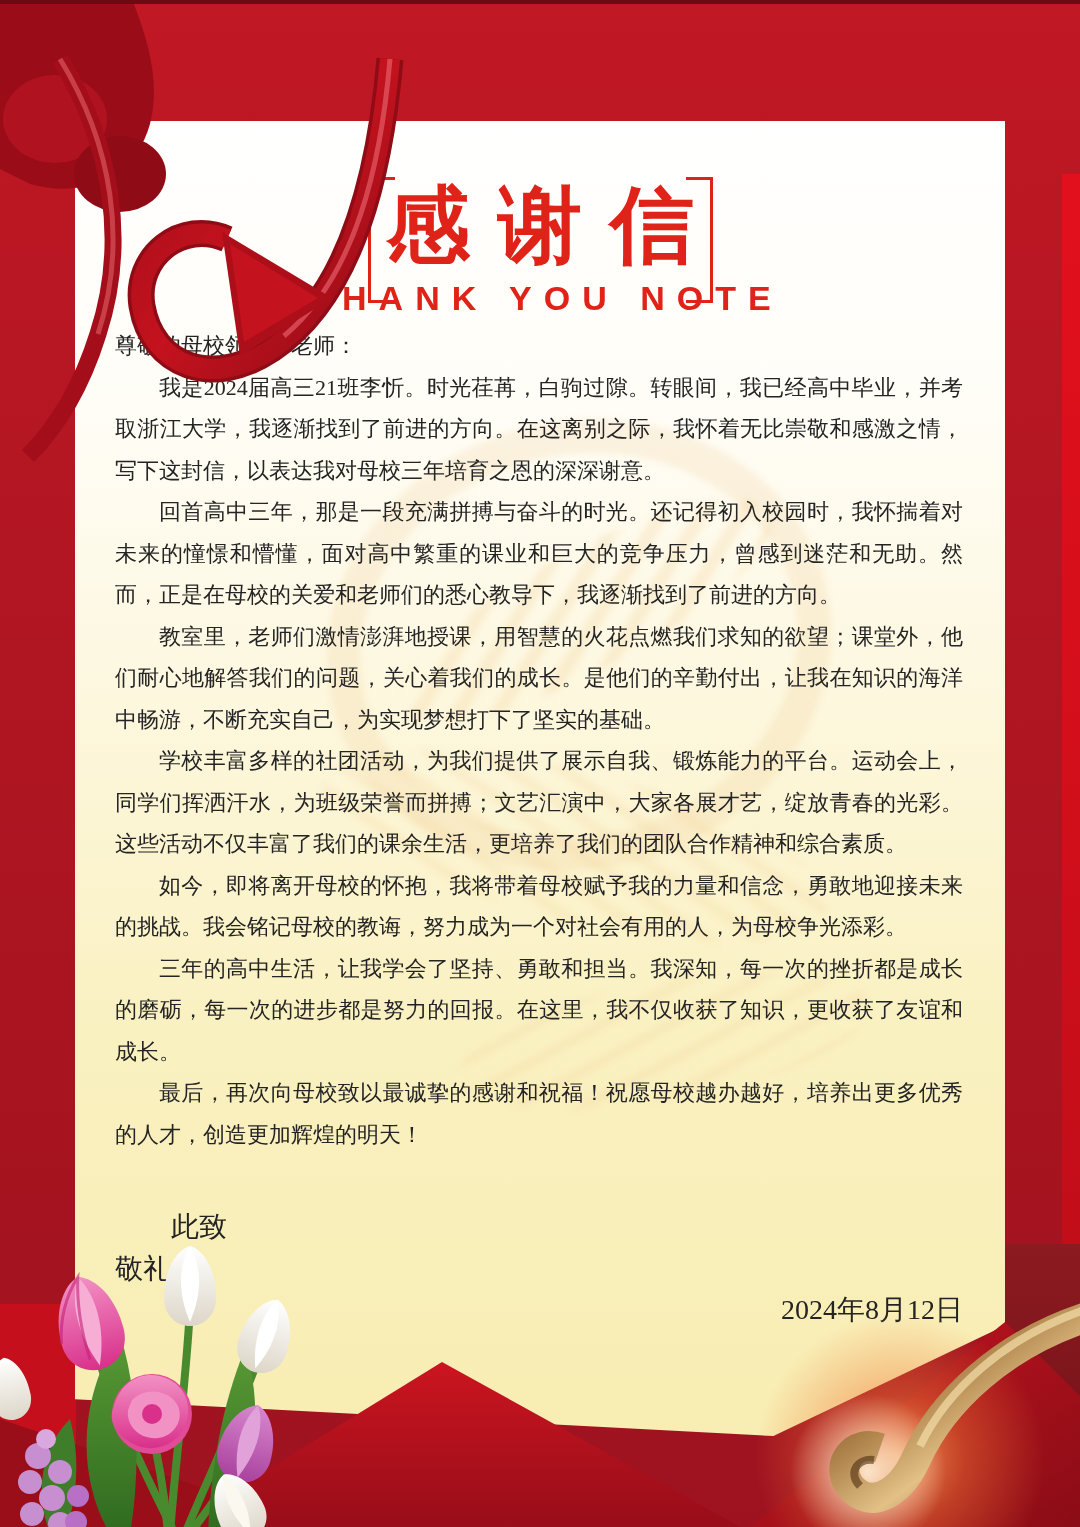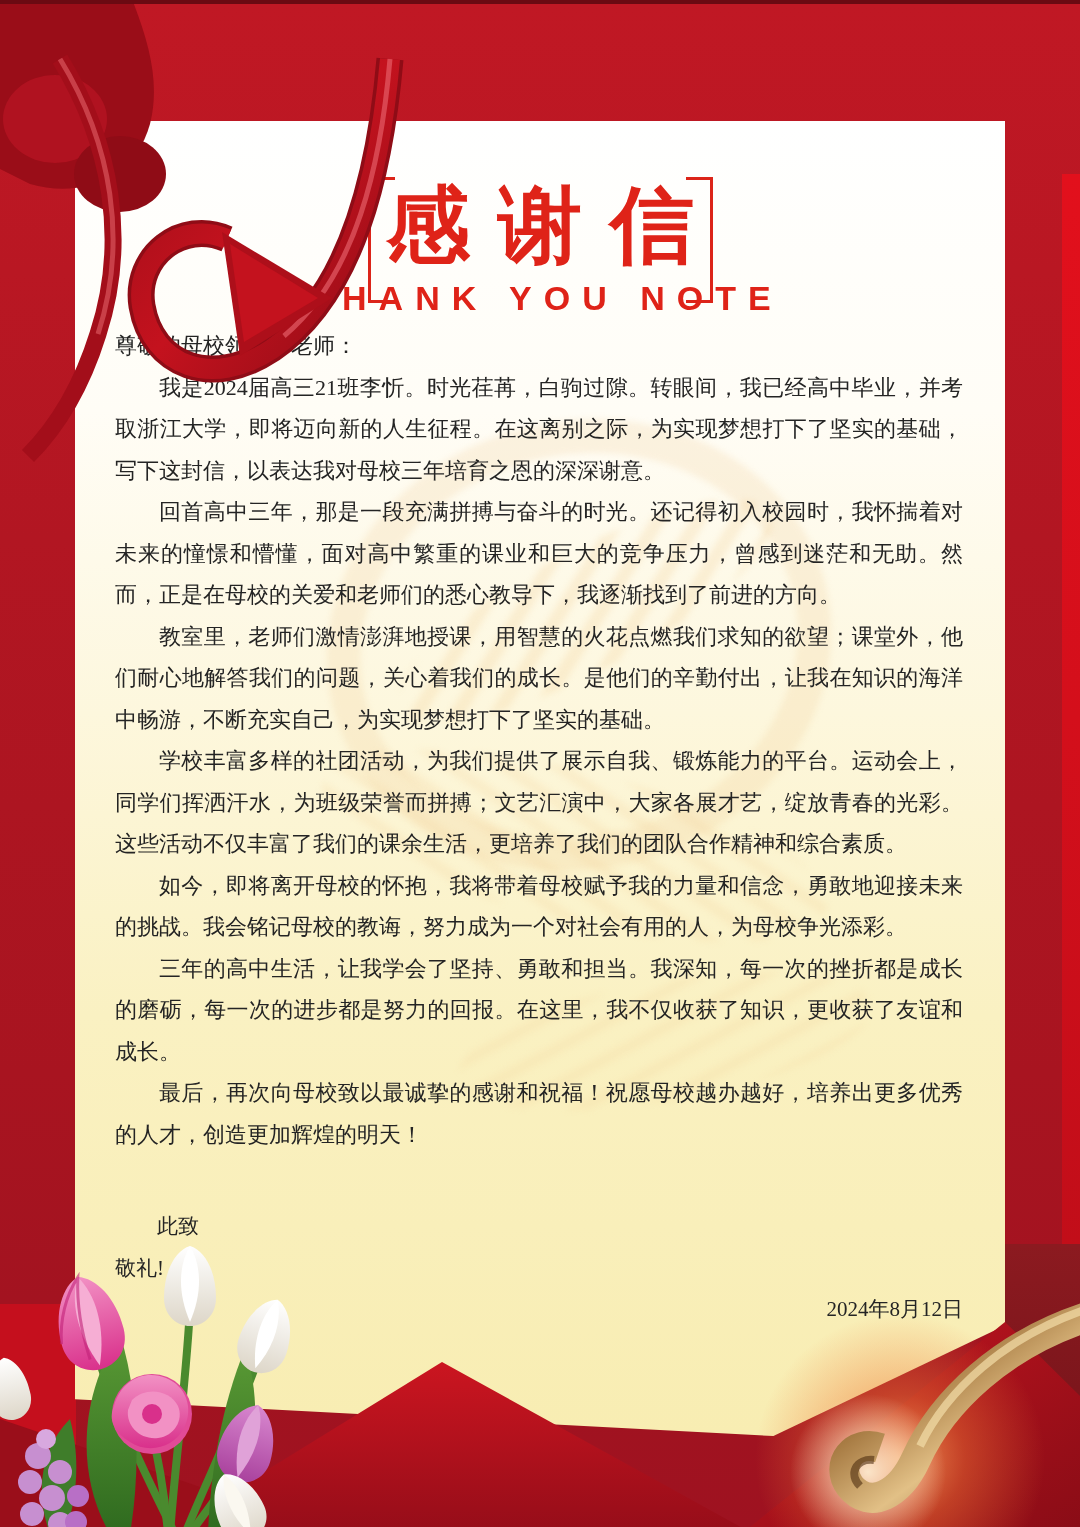--- a/index.html
+++ b/index.html
@@ -41,21 +41,21 @@
   .bracket-right{left:611px;border-right:3px solid #dc2419;border-top:3px solid #dc2419;border-bottom:3px solid #dc2419;}
 
   
   .letter-body{position:absolute;left:40px;top:204px;width:848px;
     font-family:"Liberation Serif","DejaVu Serif",serif;
     font-size:22px;line-height:41.5px;color:#242424;text-align:justify;}
   .letter-body p{margin:0;text-indent:2em;}
   .greeting{text-indent:0 !important;}
   .closing-block{position:absolute;left:40px;top:1085px;width:848px;
     font-family:"Liberation Serif","DejaVu Serif",serif;
-    font-size:21px;line-height:41.5px;color:#242424;}
+    font-size:28px;line-height:41.5px;color:#242424;}
   .closing-1{text-indent:2em;}
   .sig-line{text-align:right;}
 
   svg{display:block;}
   .deco{position:absolute;pointer-events:none;}
 </style>
 </head>
 <body>
 
 <div class="page">
@@ -73,21 +73,21 @@
     <div class="bracket bracket-left"></div>
     <div class="bracket bracket-right"></div>
 
     <div class="title-wrap">
       <div class="main-title">感谢信</div>
       <div class="sub-title">THANK YOU NOTE</div>
     </div>
 
     <div class="letter-body">
       <p class="greeting">尊敬的母校领导、老师：</p>
-      <p>我是2024届高三21班李忻。时光荏苒，白驹过隙。转眼间，我已经高中毕业，并考取浙江大学，即将迈向新的人生征程。在这离别之际，为实现梦想打下了坚实的基础，写下这封信，以表达我对母校三年培育之恩的深深谢意。</p>
+      <p>我是2024届高三21班李忻。时光荏苒，白驹过隙。转眼间，我已经高中毕业，并考取浙江大学，我逐渐找到了前进的方向。在这离别之际，我怀着无比崇敬和感激之情，写下这封信，以表达我对母校三年培育之恩的深深谢意。</p>
       <p>回首高中三年，那是一段充满拼搏与奋斗的时光。还记得初入校园时，我怀揣着对未来的憧憬和懵懂，面对高中繁重的课业和巨大的竞争压力，曾感到迷茫和无助。然而，正是在母校的关爱和老师们的悉心教导下，我逐渐找到了前进的方向。</p>
       <p>教室里，老师们激情澎湃地授课，用智慧的火花点燃我们求知的欲望；课堂外，他们耐心地解答我们的问题，关心着我们的成长。是他们的辛勤付出，让我在知识的海洋中畅游，不断充实自己，为实现梦想打下了坚实的基础。</p>
       <p>学校丰富多样的社团活动，为我们提供了展示自我、锻炼能力的平台。运动会上，同学们挥洒汗水，为班级荣誉而拼搏；文艺汇演中，大家各展才艺，绽放青春的光彩。这些活动不仅丰富了我们的课余生活，更培养了我们的团队合作精神和综合素质。</p>
       <p>如今，即将离开母校的怀抱，我将带着母校赋予我的力量和信念，勇敢地迎接未来的挑战。我会铭记母校的教诲，努力成为一个对社会有用的人，为母校争光添彩。</p>
       <p>三年的高中生活，让我学会了坚持、勇敢和担当。我深知，每一次的挫折都是成长的磨砺，每一次的进步都是努力的回报。在这里，我不仅收获了知识，更收获了友谊和成长。</p>
       <p>最后，再次向母校致以最诚挚的感谢和祝福！祝愿母校越办越好，培养出更多优秀的人才，创造更加辉煌的明天！</p>
     </div>
 
     <div class="closing-block">
       <div class="closing-1">此致</div>

